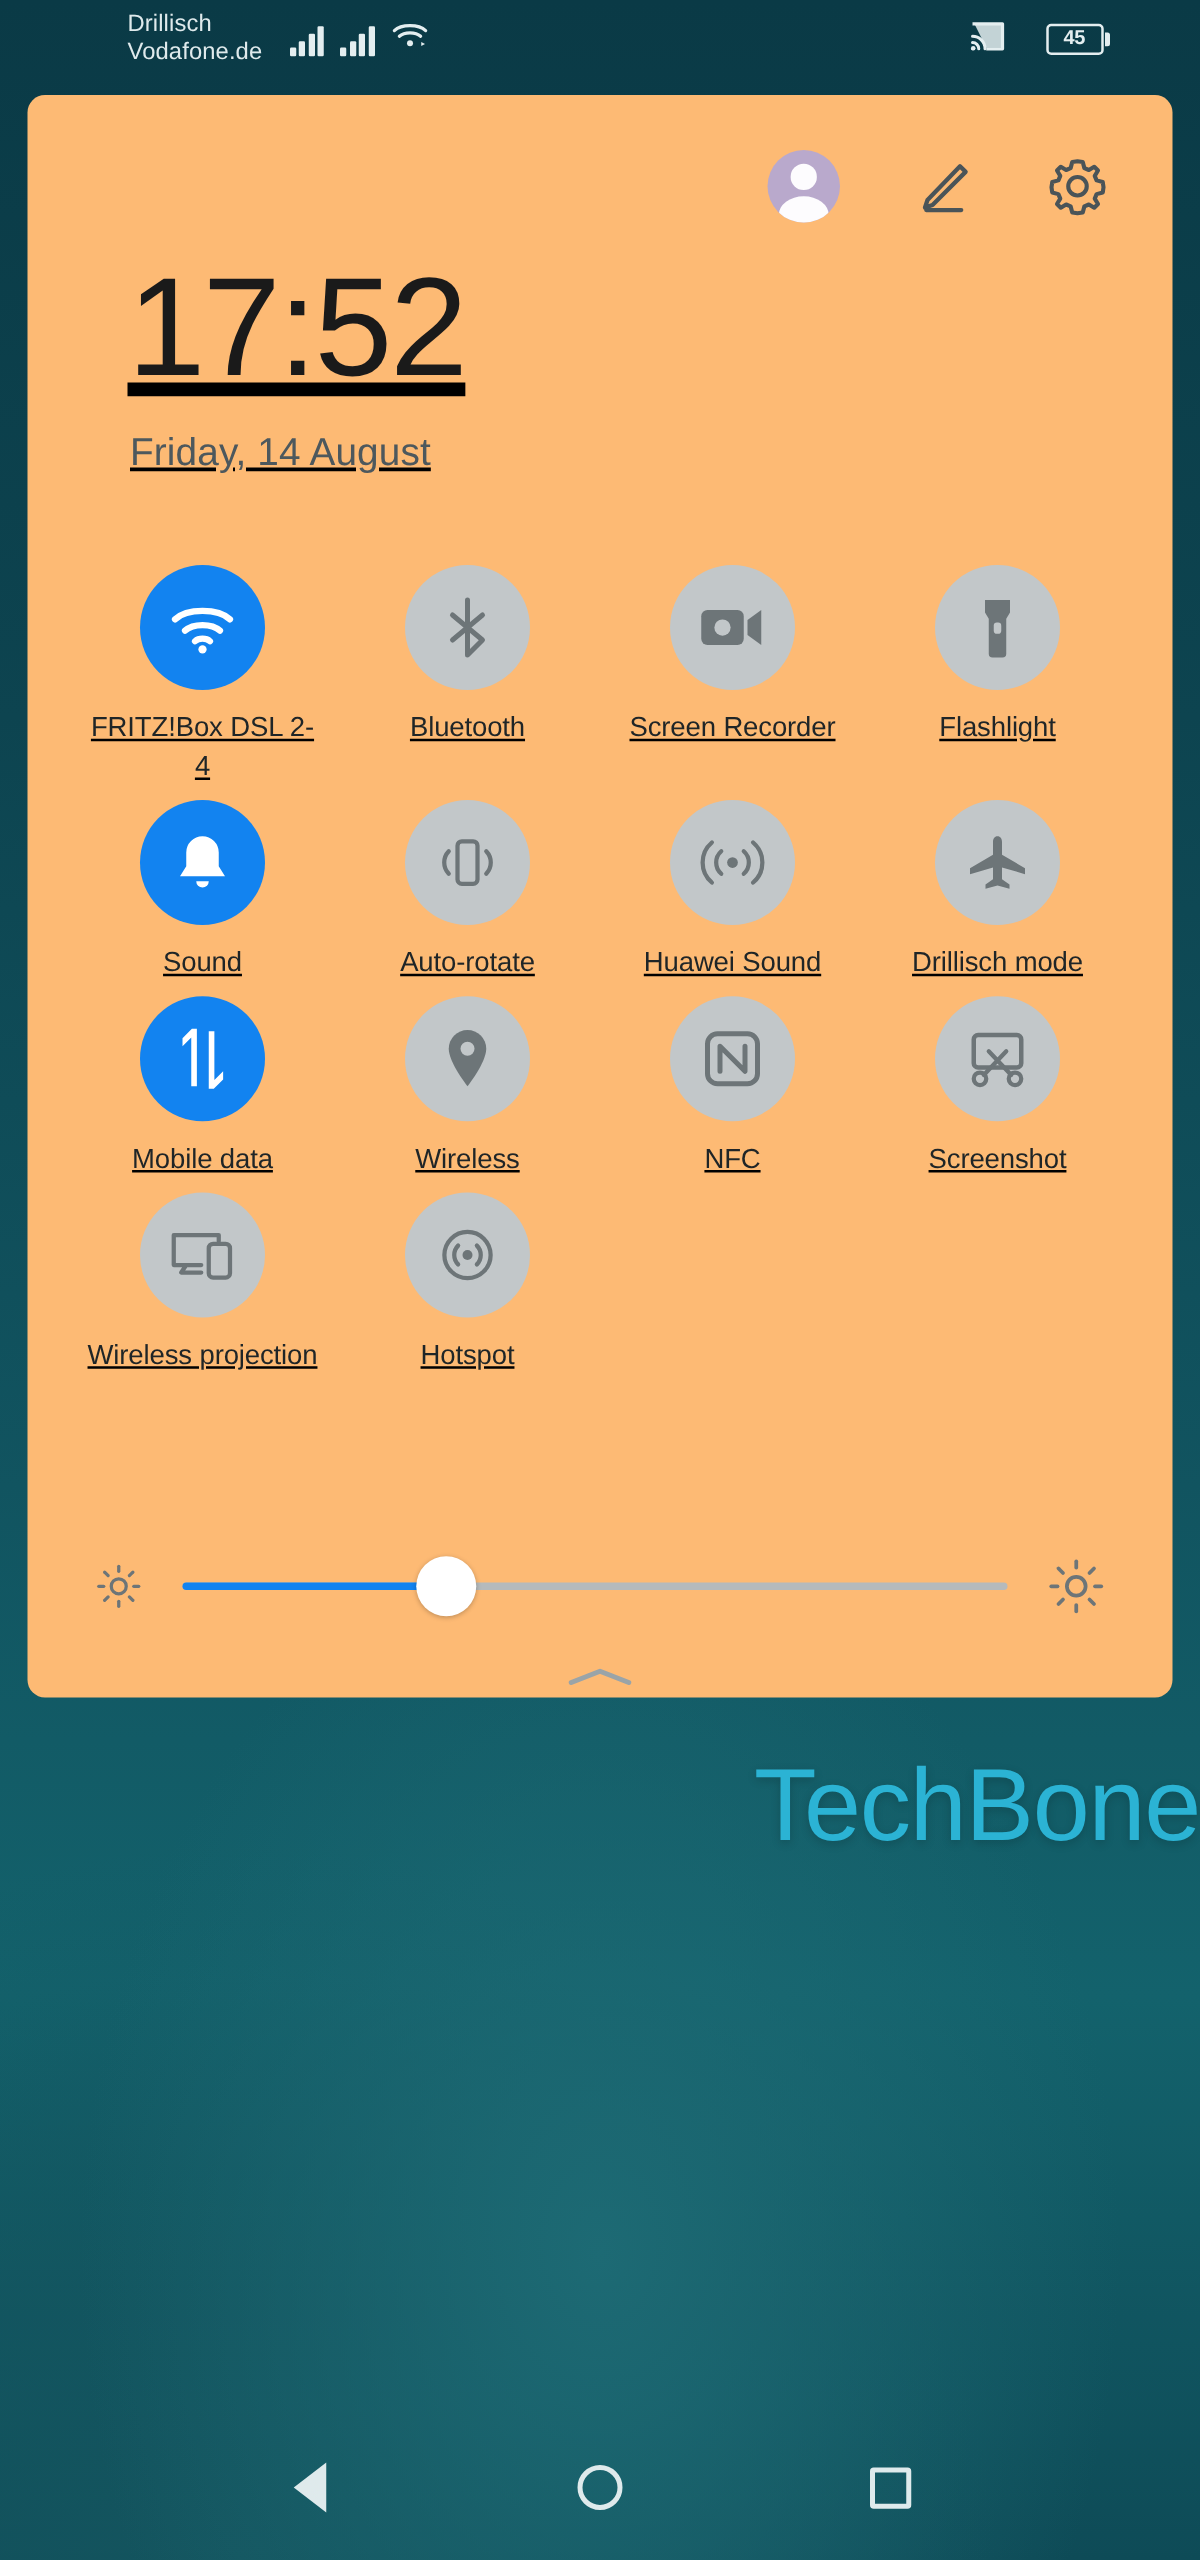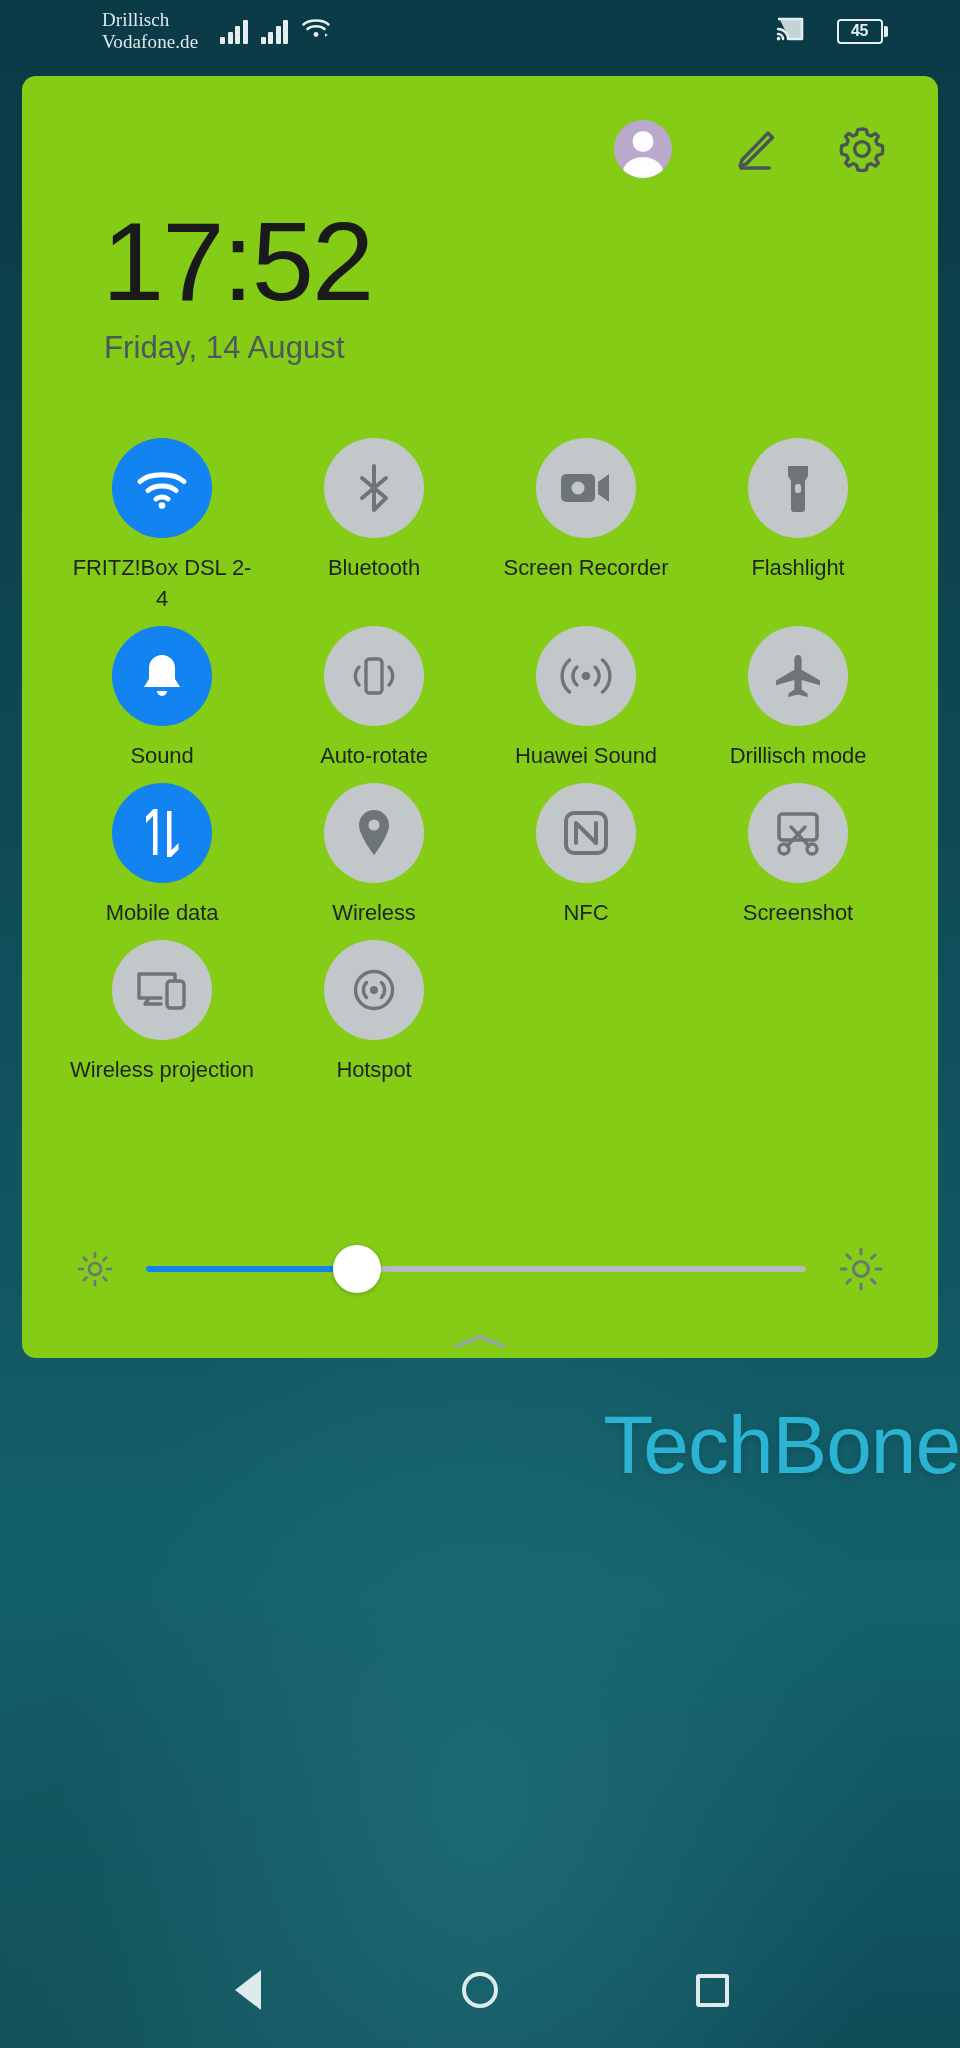--- a/index.html
+++ b/index.html
@@ -37,21 +37,20 @@
     padding: 0 24px;
     z-index: 40;
   }
 
   .carrier {
     color: #dfeaec;
     font-size: 19px;
     line-height: 22px;
     margin-left: 78px;
     letter-spacing: .1px;
-    font-family: Liberation Serif, serif;
   }
 
   .sb-icons-left {
     display: flex;
     align-items: flex-end;
     gap: 13px;
     margin-left: 22px;
     padding-bottom: 2px;
   }
 
@@ -106,24 +105,25 @@
     margin-left: 1.5px;
   }
 
   
   #qs-panel {
     position: absolute;
     top: 76px;
     left: 22px;
     width: 916px;
     height: 1282px;
-    background: #84cc16;
+    background: #fdba74;
     border-radius: 14px;
     z-index: 30;
     overflow: hidden;
+    text-decoration: underline;
   }
 
   #qs-header {
     display: flex;
     align-items: center;
     justify-content: flex-end;
     gap: 56px;
     padding: 36px 50px 0 0;
     height: 110px;
   }
@@ -169,21 +169,21 @@
   #clock {
     margin: 24px 0 0 80px;
     font-size: 112px;
     line-height: 104px;
     color: #1a1a1a;
     font-weight: 400;
     letter-spacing: -2px;
   }
 
   #date {
-    margin: 16px 0 0 82px;
+    margin: 30px 0 0 82px;
     font-size: 31px;
     color: #4d585d;
     letter-spacing: .1px;
   }
 
   
   #tiles {
     margin: 66px 0 0 0;
     padding: 0 34px;
     display: grid;

